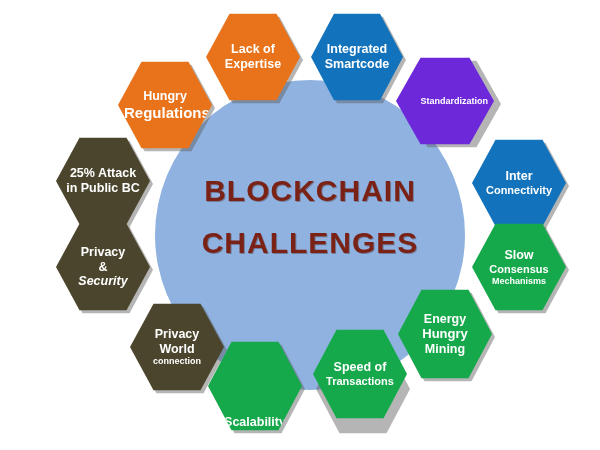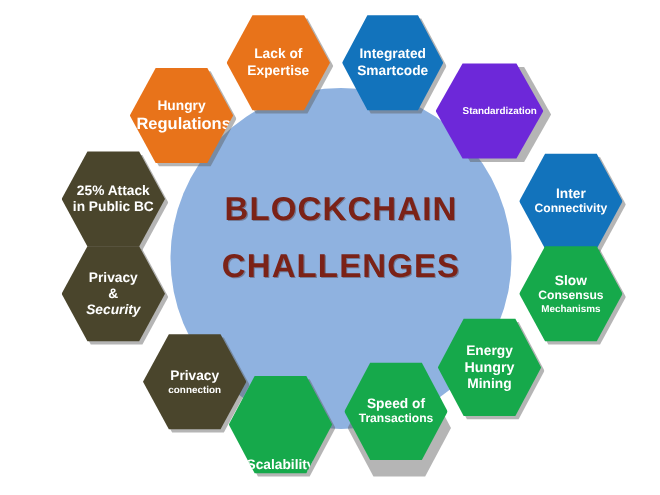--- a/index.html
+++ b/index.html
@@ -146,20 +146,21 @@
         </span>
       </div>
       <div class="hex" style="left: 208px; top: 340px; width: 94px; height: 92px; background: rgb(22, 169, 75); align-items: flex-end;">
         <span class="txt">
           <span class="l1" style="font-size: 12.5px;">Scalability</span>
         </span>
       </div>
       <div class="hex" style="left: 130px; top: 302px; width: 94px; height: 90px; background: rgb(74, 69, 44);">
         <span class="txt">
           <span class="l1" style="font-size: 12.5px;">Privacy</span>
+          <span class="l2" style="font-size: 12.5px;">World</span>
           <span class="l3 small">connection</span>
         </span>
       </div>
       <div class="hex" style="left: 56px; top: 222px; width: 94px; height: 90px; background: rgb(74, 69, 44);">
         <span class="txt">
           <span class="l1" style="font-size: 12.5px;">Privacy</span>
           <span class="l2" style="font-size: 12.5px;">&amp;</span>
           <span class="l3" style="font-size: 12.5px; font-style: italic;">Security</span>
         </span>
       </div>

